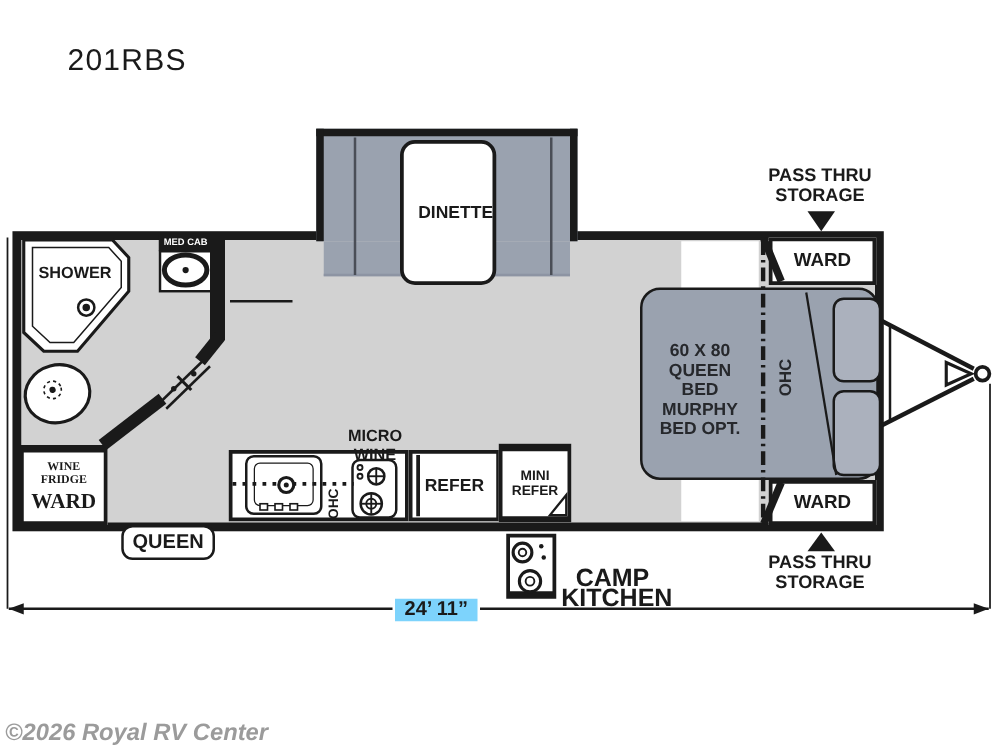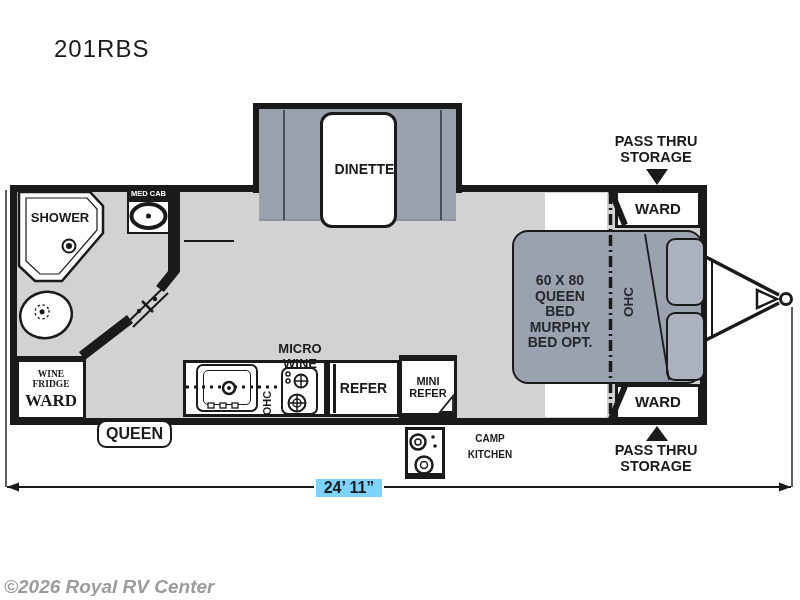--- a/index.html
+++ b/index.html
@@ -88,21 +88,21 @@
     <span class="lbl" style="position:static;font-size:14px;">REFER</span>
   </div>
   <div class="abs" style="left:333px;top:364px;width:2.5px;height:49px;background:var(--wall,#1a1a1a);z-index:4;"></div>
 
   <div class="whitebox" style="left:399px;top:355px;width:58px;height:63px;border-top-width:6px;border-bottom-width:5px;flex-direction:column;">
     <span class="lbl" style="position:static;font-size:11px;">MINI</span>
     <span class="lbl" style="position:static;font-size:11px;">REFER</span>
   </div>
 
   <div class="whitebox" style="left:405px;top:427px;width:40px;height:52px;border-bottom-width:6px;"></div>
-  <div class="lbl z6" style="left:449px;top:431px;width:82px;font-size:10px;line-height:15.5px;">
+  <div class="lbl z6" style="left:449px;top:456px;width:82px;font-size:20px;line-height:15.5px;">
     <div>CAMP</div>
     <div>KITCHEN</div>
   </div>
 
   <div class="sidewhite" style="left:545px;top:193px;width:62px;height:38px;"></div>
   <div class="sidewhite" style="left:545px;top:384px;width:62px;height:33px;"></div>
 
   <div id="bed" class="abs"></div>
   <div class="pillow" style="left:666px;top:238px;height:64px;"></div>
   <div class="pillow" style="left:666px;top:312px;height:65px;"></div>

